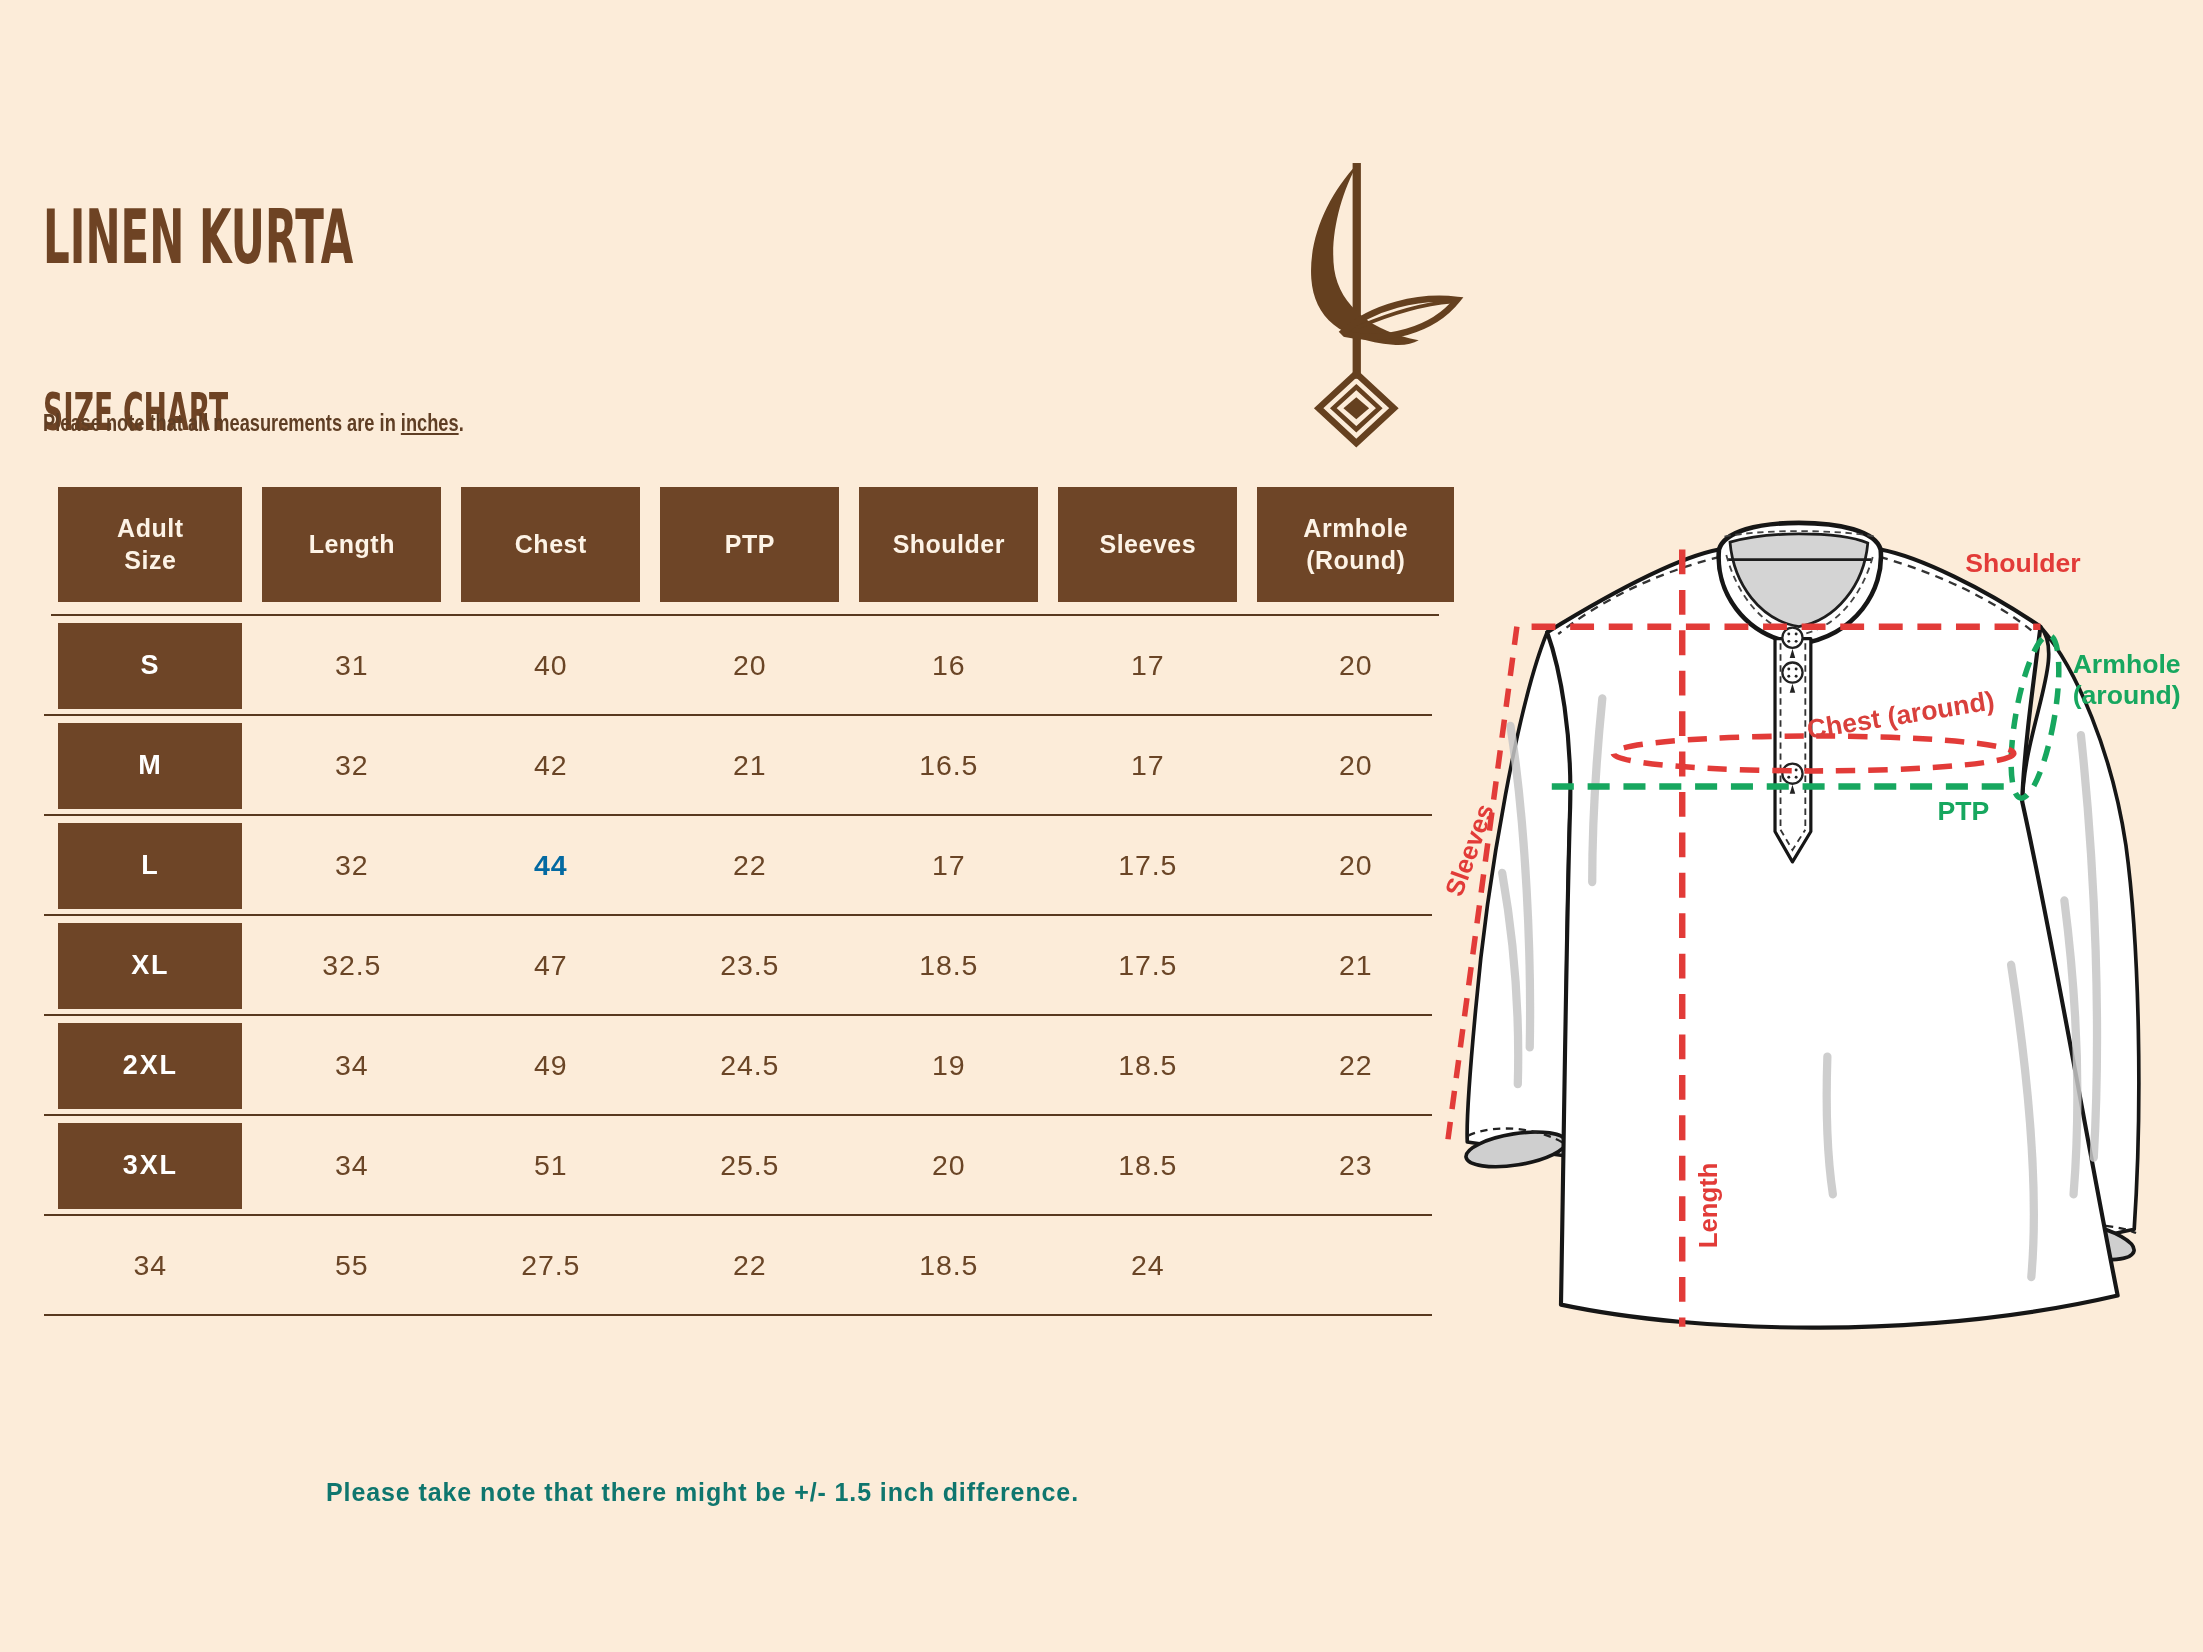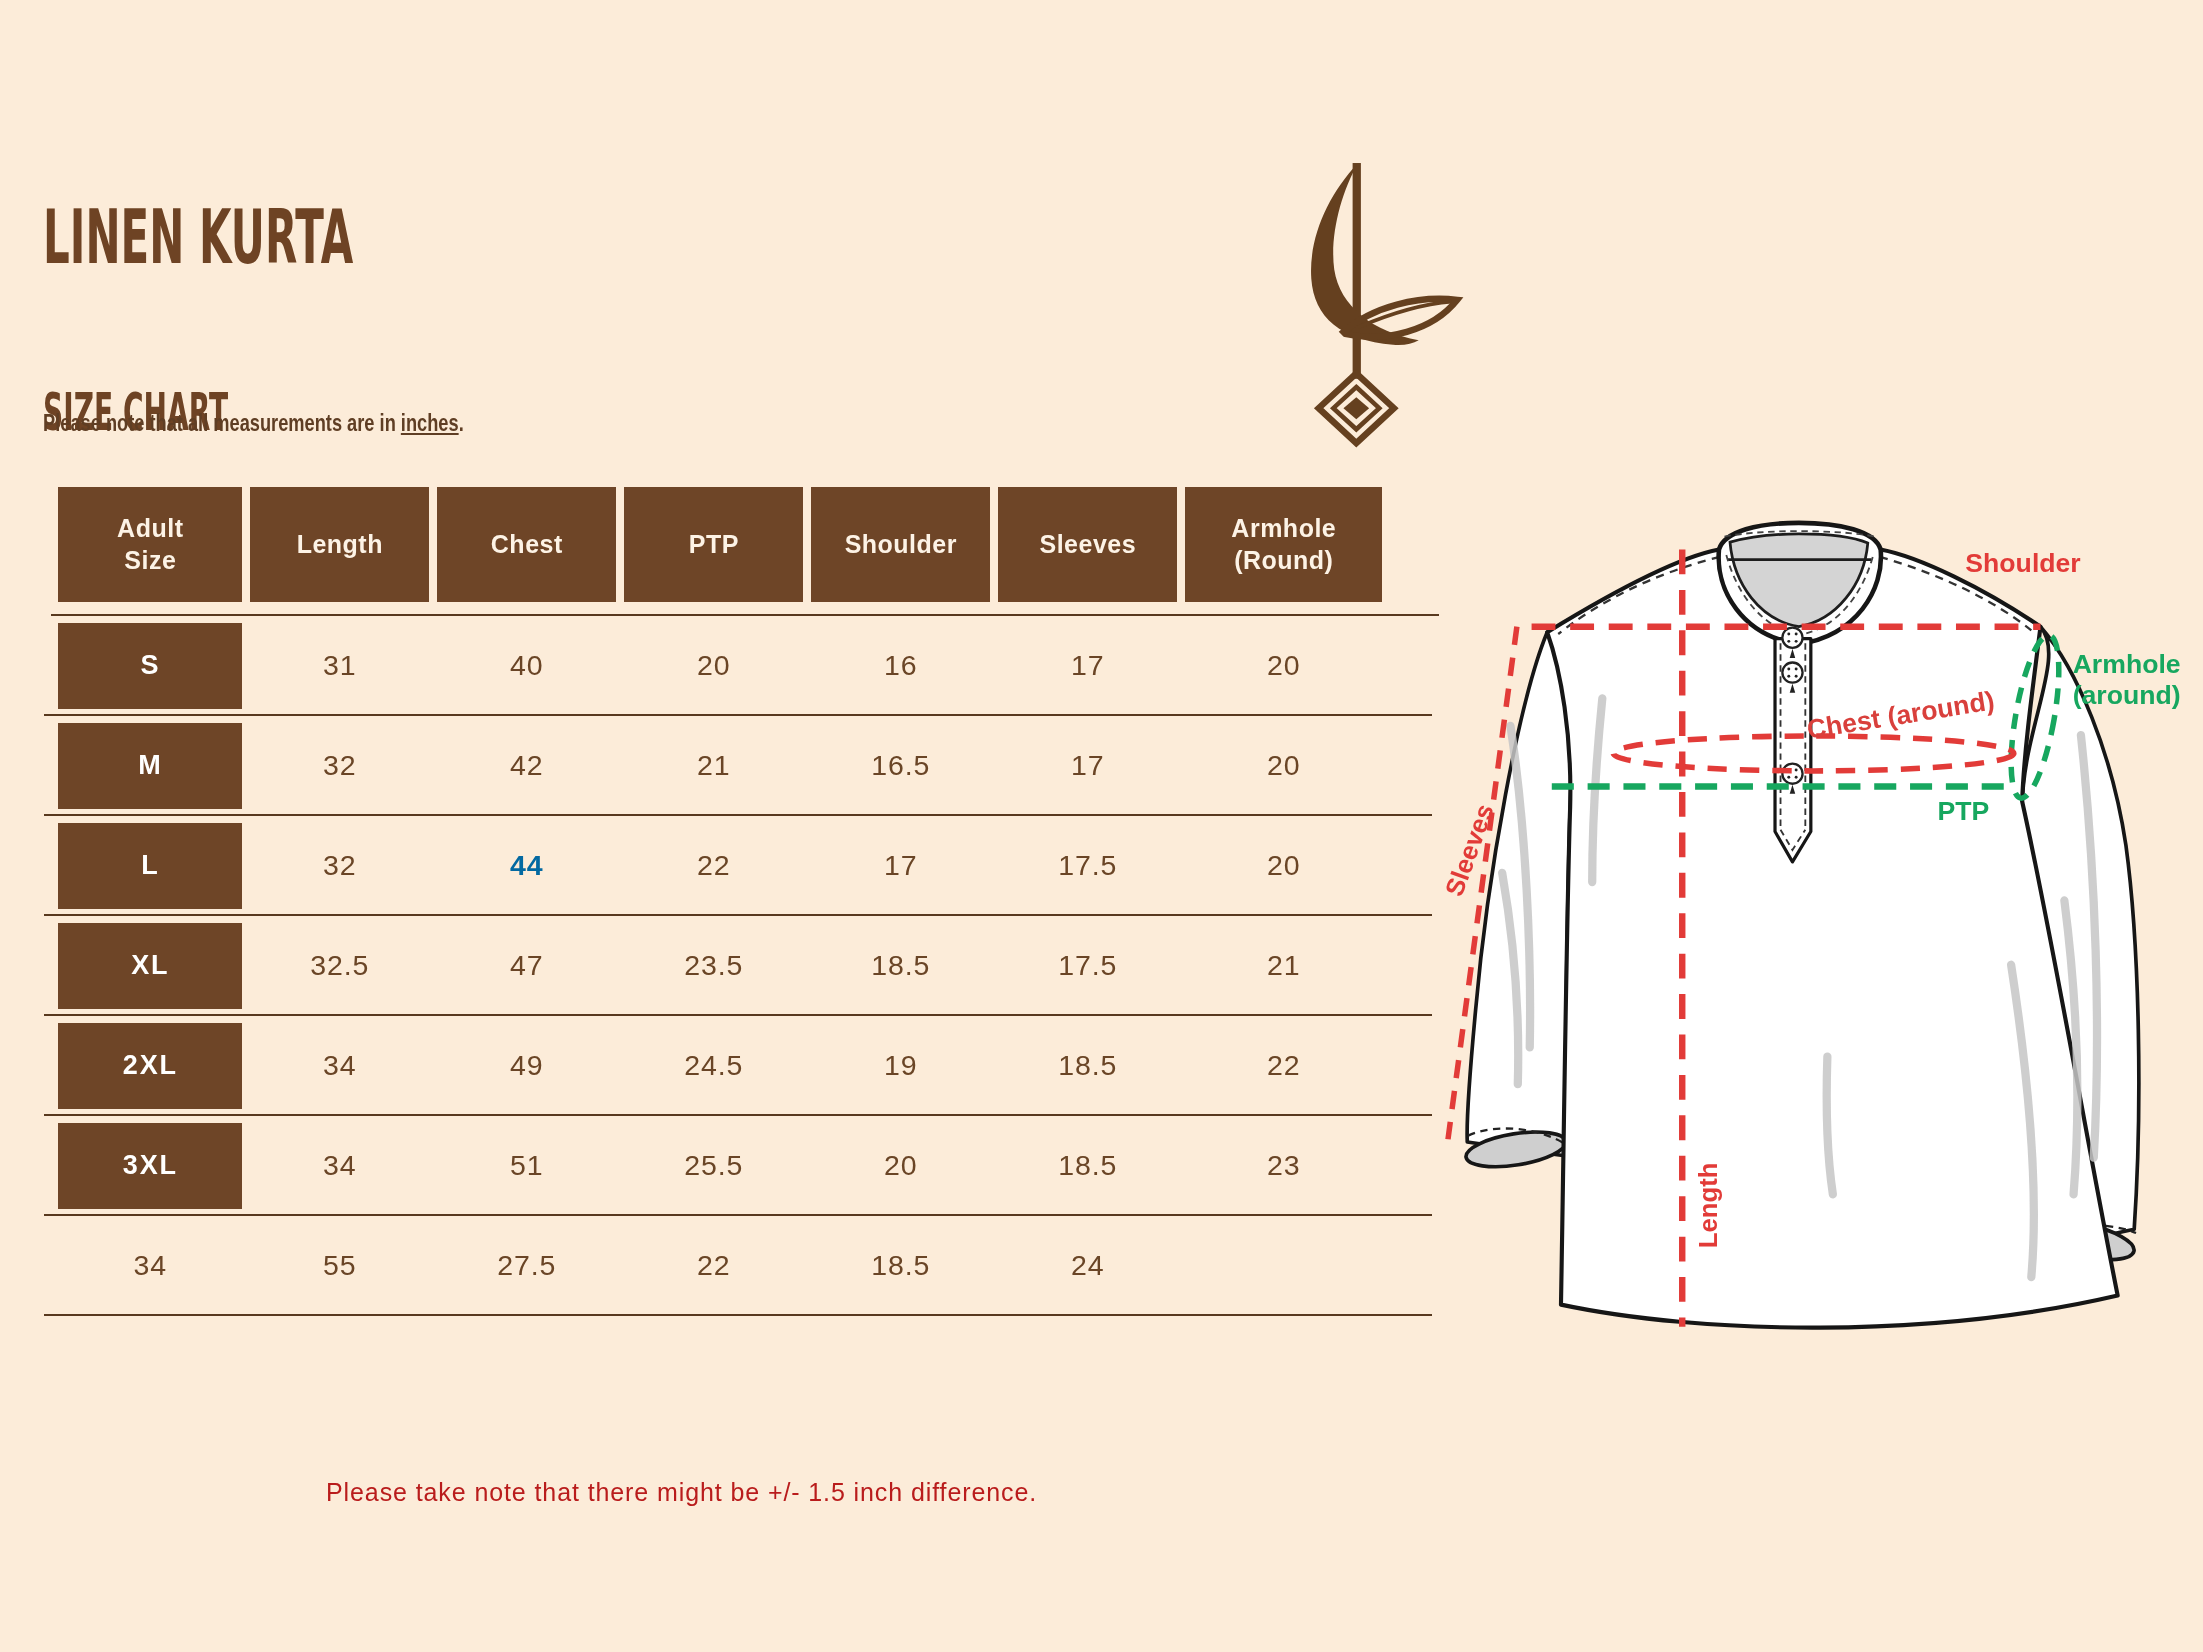--- a/index.html
+++ b/index.html
@@ -33,21 +33,21 @@
     color:#5f3e24;
     transform:scaleX(.76);transform-origin:left top;white-space:nowrap;
   }
   #units-note u{text-decoration:underline;}
 
   
   #size-table{left:51px;top:487px;width:1405px;}
   .tgrid{
     display:grid;margin-left:7.3px;
     grid-template-columns:184px 179px 179px 179px 179px 179px 197px;
-    column-gap:8px;align-items:center;
+    column-gap:20px;align-items:center;
   }
   .hcell{
     background:#6e4527;color:#fdf3e6;
     height:115px;display:flex;align-items:center;justify-content:center;
     text-align:center;font-weight:bold;font-size:25px;line-height:1.25;
     white-space:pre-line;letter-spacing:0.5px;
   }
   .sep{width:1388px;height:1.8px;background:#58391f;margin-top:12px;}
   .trow{height:100px;position:relative;}
   .trow .tgrid{height:100px;}
@@ -57,21 +57,21 @@
     font-weight:bold;font-size:27px;letter-spacing:1.8px;
   }
   .mcell{
     text-align:center;font-weight:normal;font-size:28.5px;color:#6a4526;letter-spacing:0.9px;
   }
   .mcell.muted{color:#0369a1;font-weight:bold;}
   .rowsep{position:absolute;left:-7.3px;bottom:0;width:1388px;height:1.8px;background:#58391f;}
 
   #footnote{
     left:326px;top:1478px;
-    font-weight:normal;font-size:25px;color:#b91c1c;letter-spacing:0.9px;
+    font-weight:bold;font-size:25px;color:#0f766e;letter-spacing:0.9px;
   }
 
   
   #brand-logo{left:1281px;top:152px;}
   #kurta-diagram{left:1414px;top:487px;}
   text.lab{font-family:"Liberation Sans",sans-serif;font-weight:bold;}
 </style>
 </head>
 <body>
 

